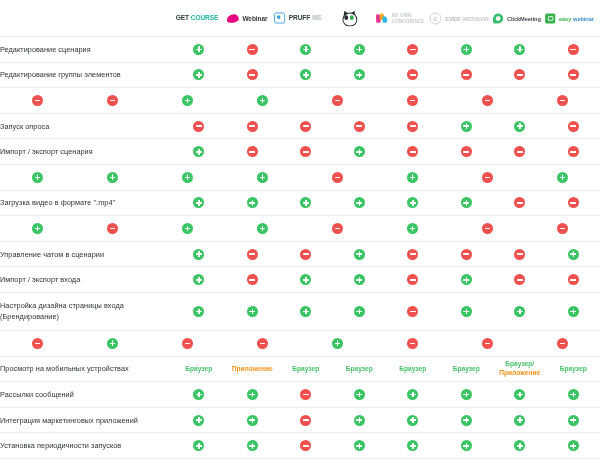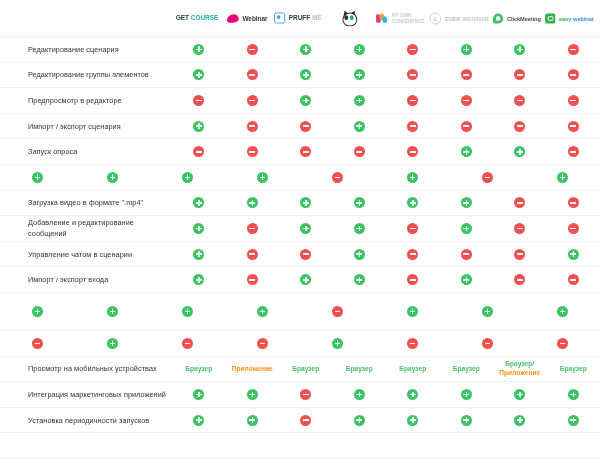--- a/index.html
+++ b/index.html
@@ -212,21 +212,20 @@
     align-items: center;
     border-bottom: 1px solid #eceff1;
     min-height: 25.6px;
     box-sizing: border-box;
   }
   .row.tall { min-height: 38px; }
 
   .feature-col {
     width: 172px;
     flex: 0 0 172px;
-    padding-left: 28px;
     box-sizing: border-box;
     font-size: 7.3px;
     line-height: 11px;
     color: #2f3337;
     letter-spacing: 0.05px;
   }
 
   .cell {
     flex: 1 1 0;
     display: flex;
@@ -408,41 +407,67 @@
           <span class="badge no"></span>
         </div>
         <div class="cell">
           <span class="badge no"></span>
         </div>
         <div class="cell">
           <span class="badge no"></span>
         </div>
       </div>
       <div class="row">
-        <div class="feature-col">Предпросмотр в редакторе</div>
-        <div class="cell">
-          <span class="badge no"></span>
-        </div>
-        <div class="cell">
-          <span class="badge no"></span>
-        </div>
-        <div class="cell">
-          <span class="badge yes"></span>
-        </div>
-        <div class="cell">
-          <span class="badge yes"></span>
-        </div>
-        <div class="cell">
-          <span class="badge no"></span>
-        </div>
-        <div class="cell">
-          <span class="badge no"></span>
-        </div>
-        <div class="cell">
-          <span class="badge no"></span>
+        <div class="cell">
+          <span class="badge no"></span>
+        </div>
+        <div class="cell">
+          <span class="badge no"></span>
+        </div>
+        <div class="cell">
+          <span class="badge yes"></span>
+        </div>
+        <div class="cell">
+          <span class="badge yes"></span>
+        </div>
+        <div class="cell">
+          <span class="badge no"></span>
+        </div>
+        <div class="cell">
+          <span class="badge no"></span>
+        </div>
+        <div class="cell">
+          <span class="badge no"></span>
+        </div>
+        <div class="cell">
+          <span class="badge no"></span>
+        </div>
+      </div>
+      <div class="row">
+        <div class="feature-col">Запуск опроса</div>
+        <div class="cell">
+          <span class="badge no"></span>
+        </div>
+        <div class="cell">
+          <span class="badge no"></span>
+        </div>
+        <div class="cell">
+          <span class="badge no"></span>
+        </div>
+        <div class="cell">
+          <span class="badge no"></span>
+        </div>
+        <div class="cell">
+          <span class="badge no"></span>
+        </div>
+        <div class="cell">
+          <span class="badge yes"></span>
+        </div>
+        <div class="cell">
+          <span class="badge yes"></span>
         </div>
         <div class="cell">
           <span class="badge no"></span>
         </div>
       </div>
       <div class="row">
         <div class="feature-col">Импорт / экспорт сценария</div>
         <div class="cell">
           <span class="badge yes"></span>
         </div>
@@ -462,47 +487,20 @@
           <span class="badge no"></span>
         </div>
         <div class="cell">
           <span class="badge no"></span>
         </div>
         <div class="cell">
           <span class="badge no"></span>
         </div>
       </div>
       <div class="row">
-        <div class="feature-col">Запуск опроса</div>
-        <div class="cell">
-          <span class="badge no"></span>
-        </div>
-        <div class="cell">
-          <span class="badge no"></span>
-        </div>
-        <div class="cell">
-          <span class="badge no"></span>
-        </div>
-        <div class="cell">
-          <span class="badge no"></span>
-        </div>
-        <div class="cell">
-          <span class="badge no"></span>
-        </div>
-        <div class="cell">
-          <span class="badge yes"></span>
-        </div>
-        <div class="cell">
-          <span class="badge yes"></span>
-        </div>
-        <div class="cell">
-          <span class="badge no"></span>
-        </div>
-      </div>
-      <div class="row">
         <div class="cell">
           <span class="badge yes"></span>
         </div>
         <div class="cell">
           <span class="badge yes"></span>
         </div>
         <div class="cell">
           <span class="badge yes"></span>
         </div>
         <div class="cell">
@@ -542,21 +540,20 @@
           <span class="badge yes"></span>
         </div>
         <div class="cell">
           <span class="badge no"></span>
         </div>
         <div class="cell">
           <span class="badge no"></span>
         </div>
       </div>
       <div class="row">
-        <div class="feature-col">Добавление и редактирование сообщений</div>
         <div class="cell">
           <span class="badge yes"></span>
         </div>
         <div class="cell">
           <span class="badge no"></span>
         </div>
         <div class="cell">
           <span class="badge yes"></span>
         </div>
         <div class="cell">
@@ -623,20 +620,21 @@
           <span class="badge yes"></span>
         </div>
         <div class="cell">
           <span class="badge no"></span>
         </div>
         <div class="cell">
           <span class="badge no"></span>
         </div>
       </div>
       <div class="row tall">
+        <div class="feature-col">Настройка дизайна страницы входа (Брендирование)</div>
         <div class="cell">
           <span class="badge yes"></span>
         </div>
         <div class="cell">
           <span class="badge yes"></span>
         </div>
         <div class="cell">
           <span class="badge yes"></span>
         </div>
         <div class="cell">
@@ -705,20 +703,47 @@
           <span class="txtval ">
             <span class="split-green">Браузер/</span>
             <span class="split-orange">Приложение</span>
           </span>
         </div>
         <div class="cell">
           <span class="txtval green">Браузер</span>
         </div>
       </div>
       <div class="row">
+        <div class="feature-col">Рассылки сообщений</div>
+        <div class="cell">
+          <span class="badge yes"></span>
+        </div>
+        <div class="cell">
+          <span class="badge yes"></span>
+        </div>
+        <div class="cell">
+          <span class="badge no"></span>
+        </div>
+        <div class="cell">
+          <span class="badge yes"></span>
+        </div>
+        <div class="cell">
+          <span class="badge yes"></span>
+        </div>
+        <div class="cell">
+          <span class="badge yes"></span>
+        </div>
+        <div class="cell">
+          <span class="badge yes"></span>
+        </div>
+        <div class="cell">
+          <span class="badge yes"></span>
+        </div>
+      </div>
+      <div class="row">
         <div class="feature-col">Интеграция маркетинговых приложений</div>
         <div class="cell">
           <span class="badge yes"></span>
         </div>
         <div class="cell">
           <span class="badge yes"></span>
         </div>
         <div class="cell">
           <span class="badge no"></span>
         </div>

